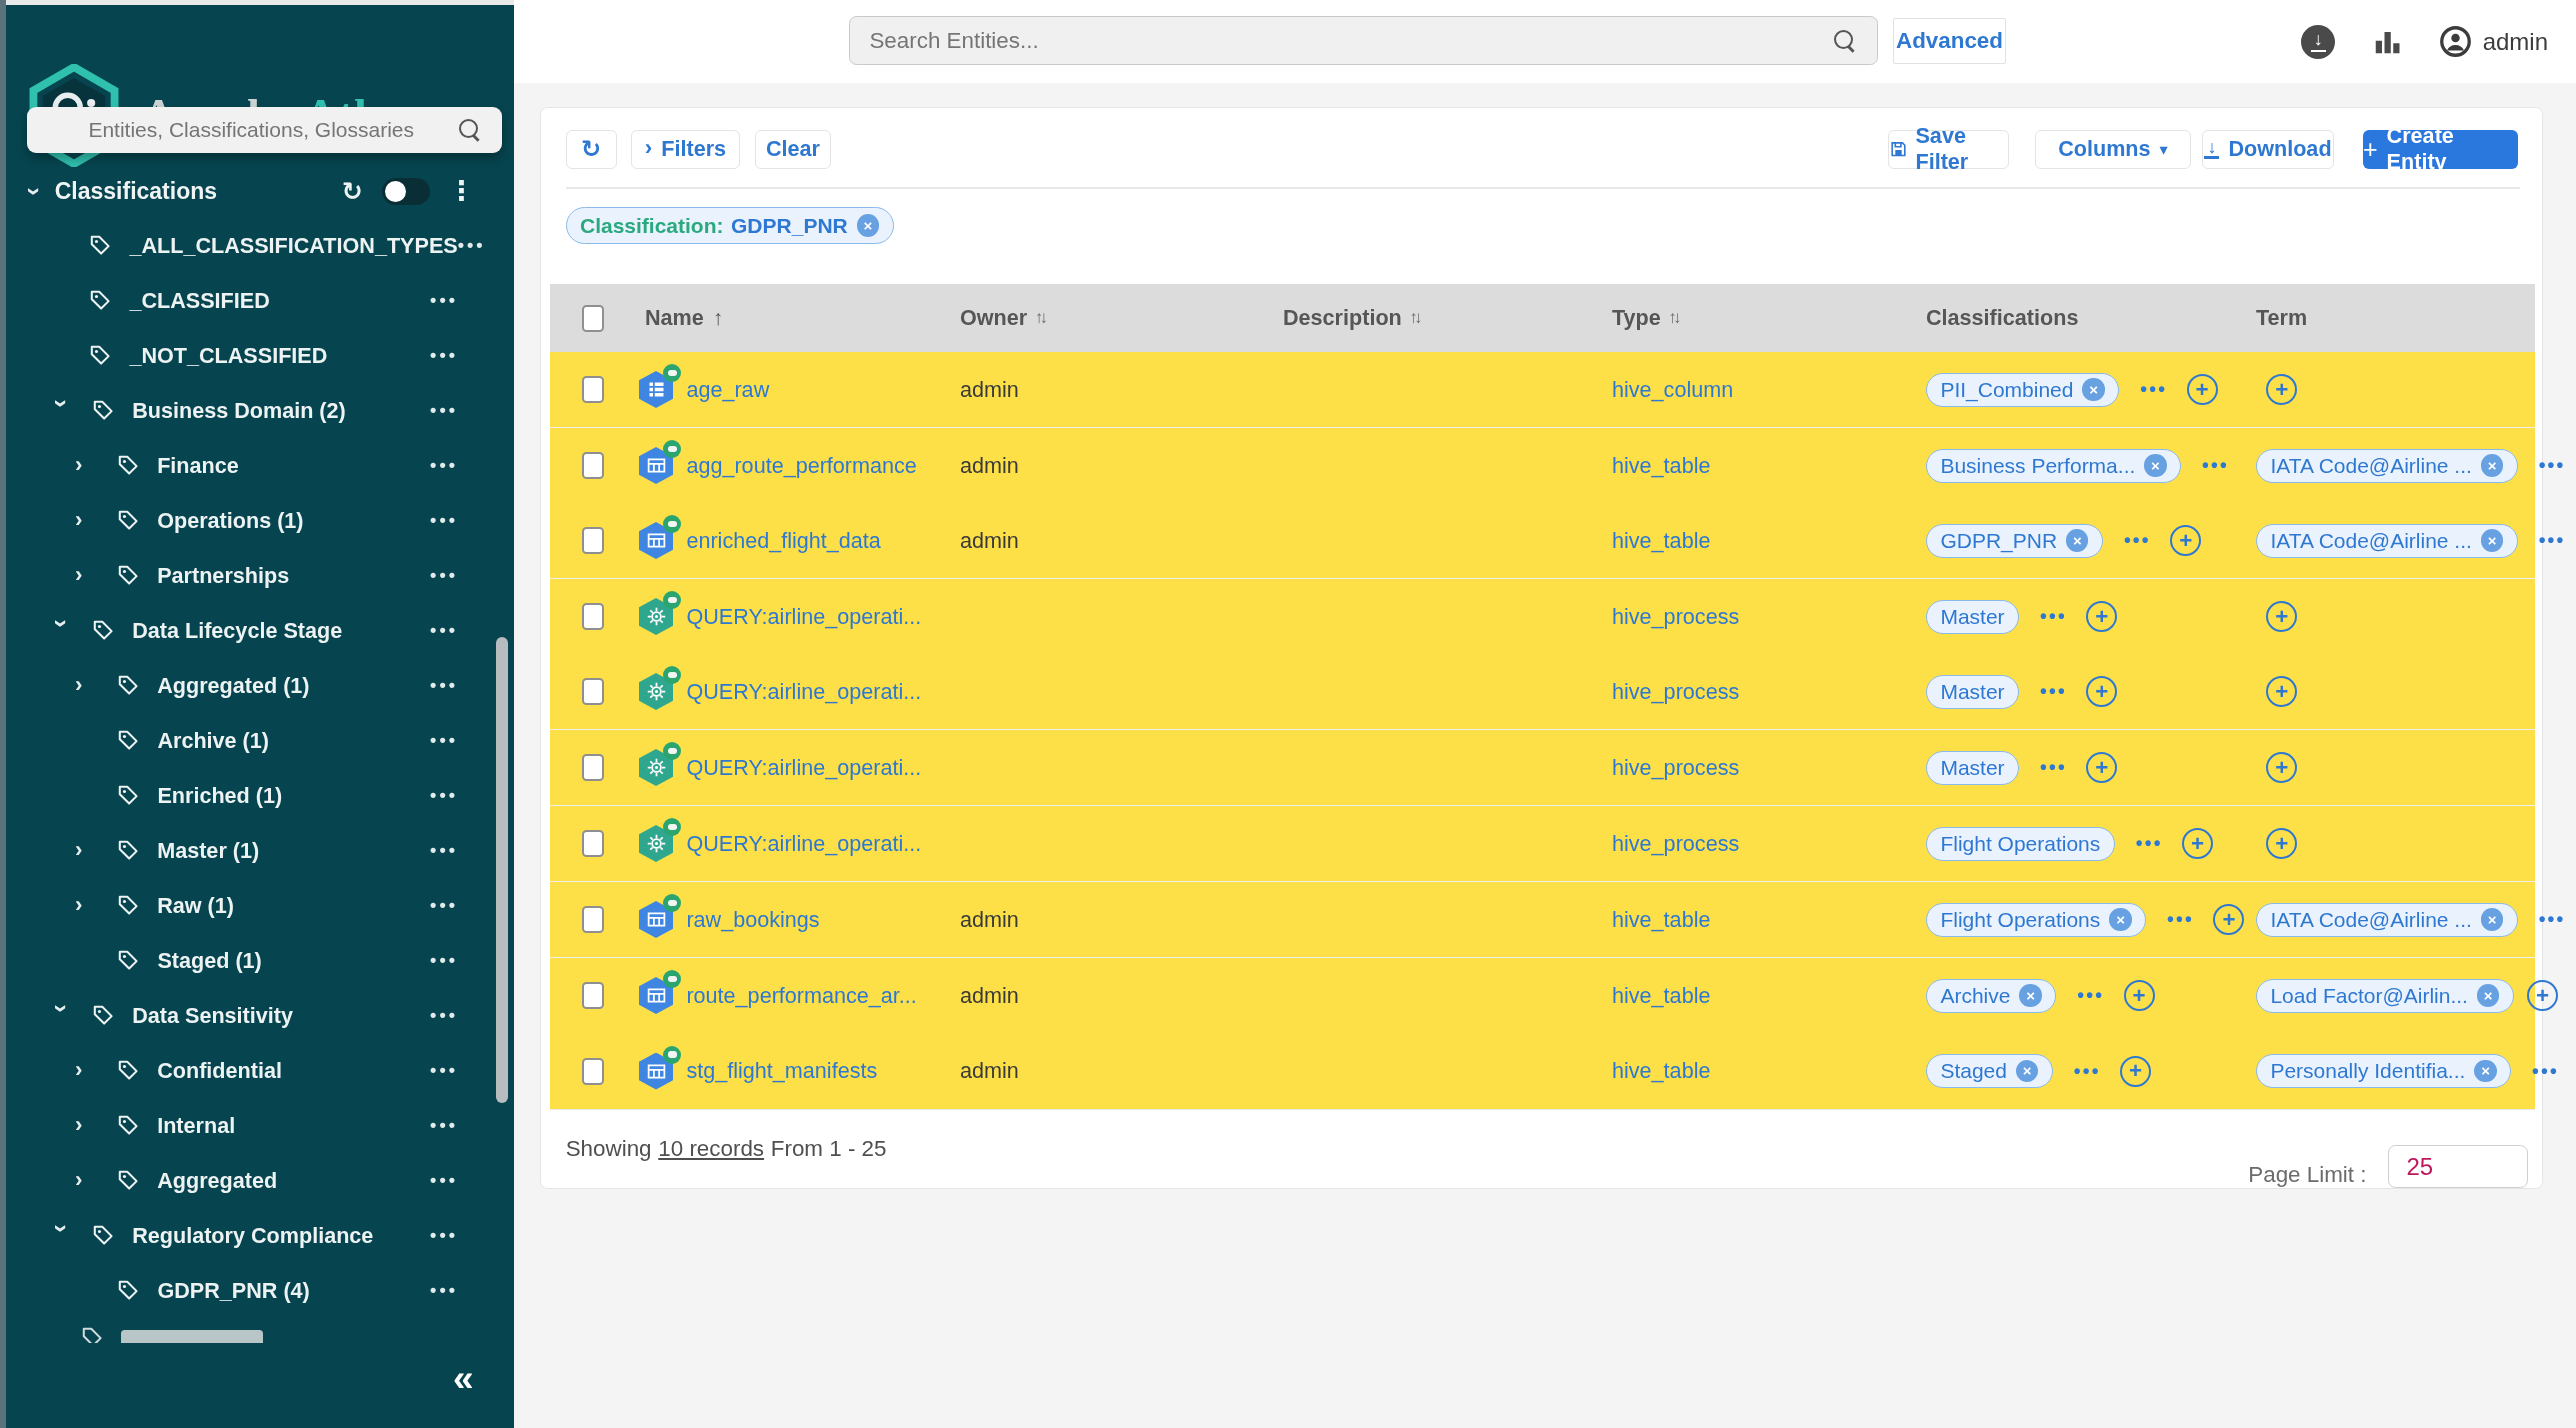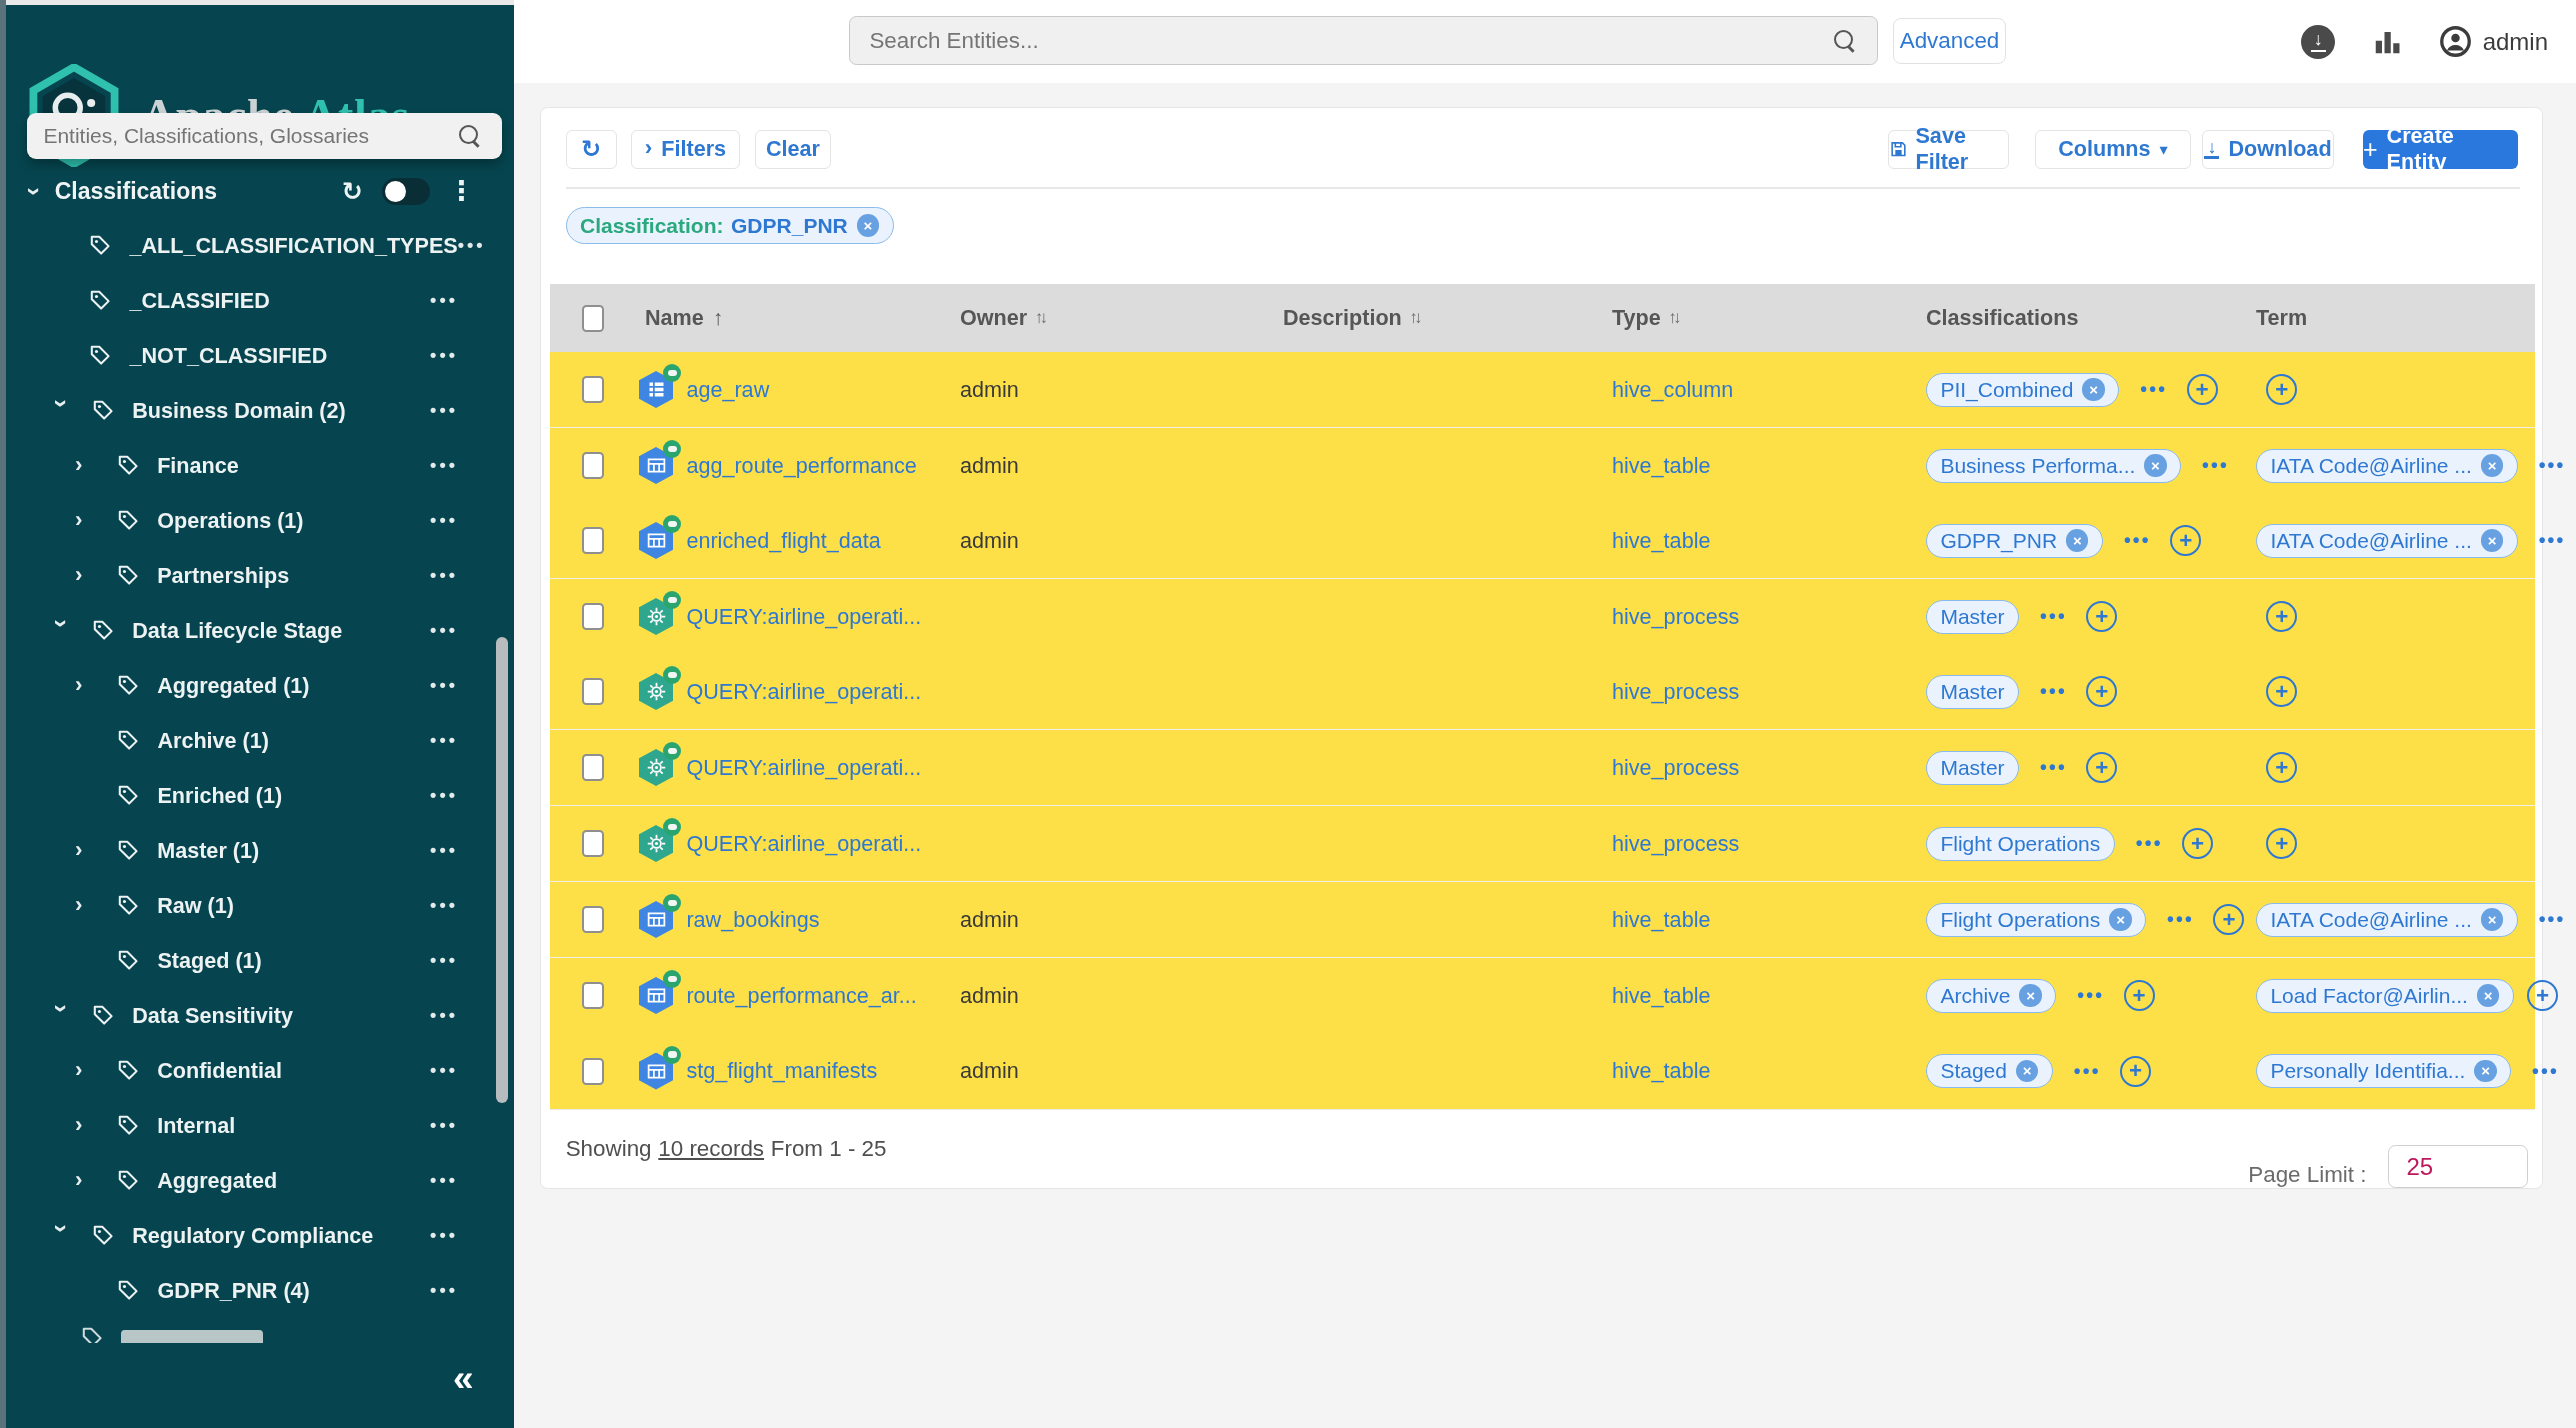--- a/index.html
+++ b/index.html
@@ -16,38 +16,38 @@
     background:#f0f0f0; border:1.5px solid #c9c9c9; border-radius:7.5px;
     display:flex; align-items:center; }
   .g-search input { flex:1; border:none; outline:none; background:transparent;
     font-size:22.4px; color:#555; padding:0 19.4px; font-family:inherit; }
   .mag { position:relative; width:22.4px; height:22.4px; flex:0 0 auto; margin-right:21px; }
   .mag::before { content:""; position:absolute; left:0; top:0; width:15px; height:15px;
     border:2.6px solid #555; border-radius:50%; }
   .mag::after { content:""; position:absolute; left:15px; top:15px; width:7.5px; height:2.6px;
     background:#555; transform:rotate(45deg); transform-origin:0 0; }
   .btn-advanced { position:absolute; left:1379px; top:18px; width:113px; height:46px;
-    background:#fff; border:1.5px solid #e2e2e2; border-radius:8px;
-    color:#2e78d2; font-size:22.4px; display:flex; align-items:center; justify-content:center; }
+    background:#fff; border:1.5px solid #e2e2e2; border-radius:2px;
+    color:#2e78d2; font-size:22.4px; display:flex; align-items:center; justify-content:center;font-weight:bold; }
   .top-right { position:absolute; right:28px; top:0; height:83px; display:flex; align-items:center; gap:37px; }
   .dl-circle { width:34px; height:34px; border-radius:50%; background:#4a4a4a; color:#fff;
     display:flex; flex-direction:column; align-items:center; justify-content:center; }
   .dl-circle .arr { font-size:18px; font-weight:bold; line-height:16.4px; }
   .dl-circle .bar { width:15px; height:2.2px; background:#fff; margin-top:2.2px; }
   .who { display:flex; align-items:center; gap:10.4px; font-size:24px; color:#3c3c3c; }
   
   .sidebar { position:absolute; left:0; top:0; width:514px; height:1428px; background:#06454f; overflow:hidden; }
   .edge-left { position:absolute; left:0; top:0; width:6px; height:1428px; background:#5b727a; }
   .edge-top { position:absolute; left:0; top:0; width:514px; height:4.5px; background:#e9e9e9; }
   .logo { position:absolute; left:27px; top:64px; display:flex; align-items:center; gap:21px; }
   .logo-text { font-family:"Liberation Serif","DejaVu Serif",serif; font-weight:bold; font-size:46px; letter-spacing:0.7px; }
   .lw1 { color:#ccd3d4; } .lw2 { color:#2fc0ae; }
-  .sb-search { position:absolute; left:27px; top:113px; width:475px; height:46px;
+  .sb-search { position:absolute; left:27px; top:107px; width:475px; height:46px;
     background:#f1f1f1; border-radius:9px; display:flex; align-items:center;
-    box-shadow:0 6px 10.4px rgba(0,0,0,.28); }
+    box-shadow:0 6px 10.4px rgba(0,0,0,.28);padding-left:45px; }
   .sb-search input { flex:1; border:none; outline:none; background:transparent;
     font-size:21px; color:#7c898c; padding:0 16.4px; font-family:inherit; }
   .sb-head { position:absolute; left:0; top:165px; width:514px; height:52px; display:flex; align-items:center; }
   .chev { color:#e8eef0; font-size:25px; font-weight:bold; line-height:1; display:inline-block; }
   .rot { transform:rotate(90deg); }
   .sb-head .chev { margin-left:30px; }
   .sb-title { margin-left:16.4px; font-size:23px; font-weight:bold; color:#f0f4f5; }
   .sb-refresh { margin-left:auto; color:#eef3f4; font-size:25px; font-weight:bold; }
   .toggle { margin-left:19.4px; width:48px; height:27px; background:#0a2e36; border-radius:13.4px; position:relative; display:inline-block; }
   .toggle .knob { position:absolute; left:3px; top:3px; width:21px; height:21px; background:#fff; border-radius:50%; }

